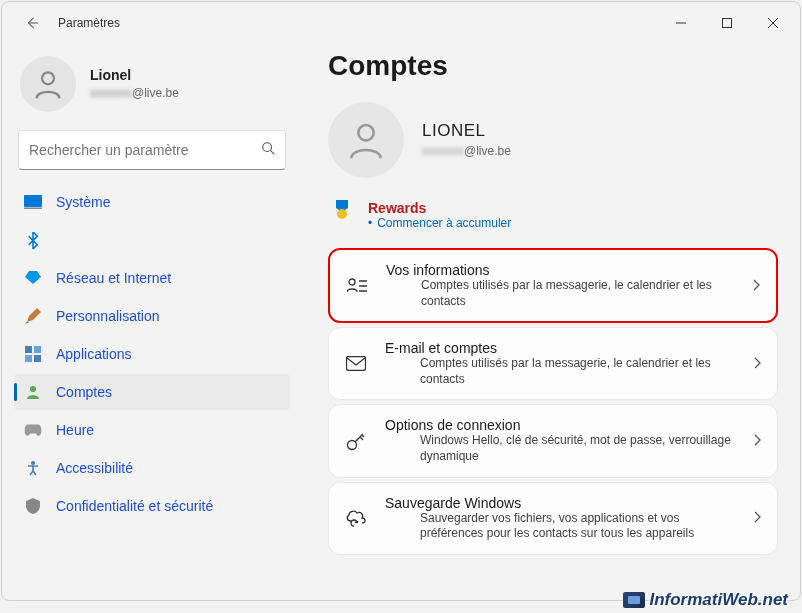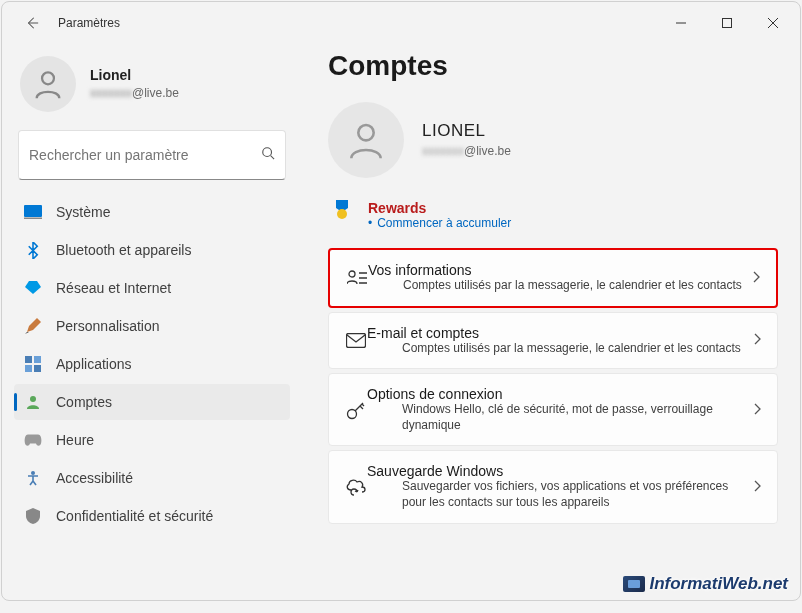--- a/index.html
+++ b/index.html
@@ -97,21 +97,21 @@
       font-size: 12px;
       color: #666;
     }
     .search-box {
       display: flex;
       align-items: center;
       background: #fff;
       border: 1px solid #e0e0e0;
       border-bottom: 1px solid #888;
       border-radius: 4px;
-      height: 50px;
+      height: 40px;
       padding: 0 10px;
       margin: 4px 4px 14px 4px;
     }
     .search-input {
       flex: 1;
       border: none;
       outline: none;
       font-size: 14px;
       background: transparent;
       color: #333;
@@ -124,21 +124,21 @@
       flex-direction: column;
       gap: 2px;
     }
     .nav-item {
       display: flex;
       align-items: center;
       height: 36px;
       padding: 0 10px;
       border-radius: 4px;
       font-size: 14px;
-      color: #404040;
+      color: #1d4ed8;
       gap: 14px;
       cursor: pointer;
       position: relative;
     }
     .nav-item .nav-icon {
       width: 18px;
       height: 18px;
       display: flex;
       align-items: center;
       justify-content: center;
@@ -229,24 +229,25 @@
       color: #0067c0;
     }
     .settings-list {
       display: flex;
       flex-direction: column;
       gap: 4px;
     }
     .settings-card {
       background: #fdfdfd;
       border: 1px solid #e8e8e8;
-      border-radius: 4px;
+      border-radius: 12px;
       padding: 12px 16px;
       display: flex;
       align-items: center;
+      gap: 18px;
       cursor: pointer;
     }
     .settings-card.highlight {
       border: 2px solid #e60000;
     }
     .card-icon {
       width: 22px;
       height: 22px;
       display: flex;
       align-items: center;
@@ -264,21 +265,21 @@
       font-size: 12px;
       color: #404040;
       line-height: 1.3;
       margin-left: 35px;
     }
     .chevron {
       color: #555;
     }
     .watermark {
       position: absolute;
-      bottom: 19px;
+      bottom: 3px;
       right: 14px;
       font-size: 17px;
       font-style: italic;
       font-weight: 600;
       color: #1c3b6e;
       text-shadow: 0 0 3px #fff, 0 0 4px #fff;
       display: flex;
       align-items: center;
       gap: 4px;
     }
@@ -362,21 +363,20 @@
               </svg>
             </span>
           <span>Système</span>
         </div>
         <div class="nav-item">
           <span class="nav-icon">
               <svg width="14" height="17" viewBox="0 0 12 16">
                 <path d="M6 0 L10 4 L6 8 L10 12 L6 16 V0 M2 4 L6 8 M2 12 L6 8" fill="none" stroke="#0078d4" stroke-width="1.5"></path>
               </svg>
             </span>
-          <span>Bluetooth et appareils</span>
         </div>
         <div class="nav-item">
           <span class="nav-icon">
               <svg width="16" height="14" viewBox="0 0 16 14">
                 <path d="M8 13 L0 6 L4 0 L12 0 L16 6 Z" fill="#0099e5"></path>
               </svg>
             </span>
           <span>Réseau et Internet</span>
         </div>
         <div class="nav-item">

